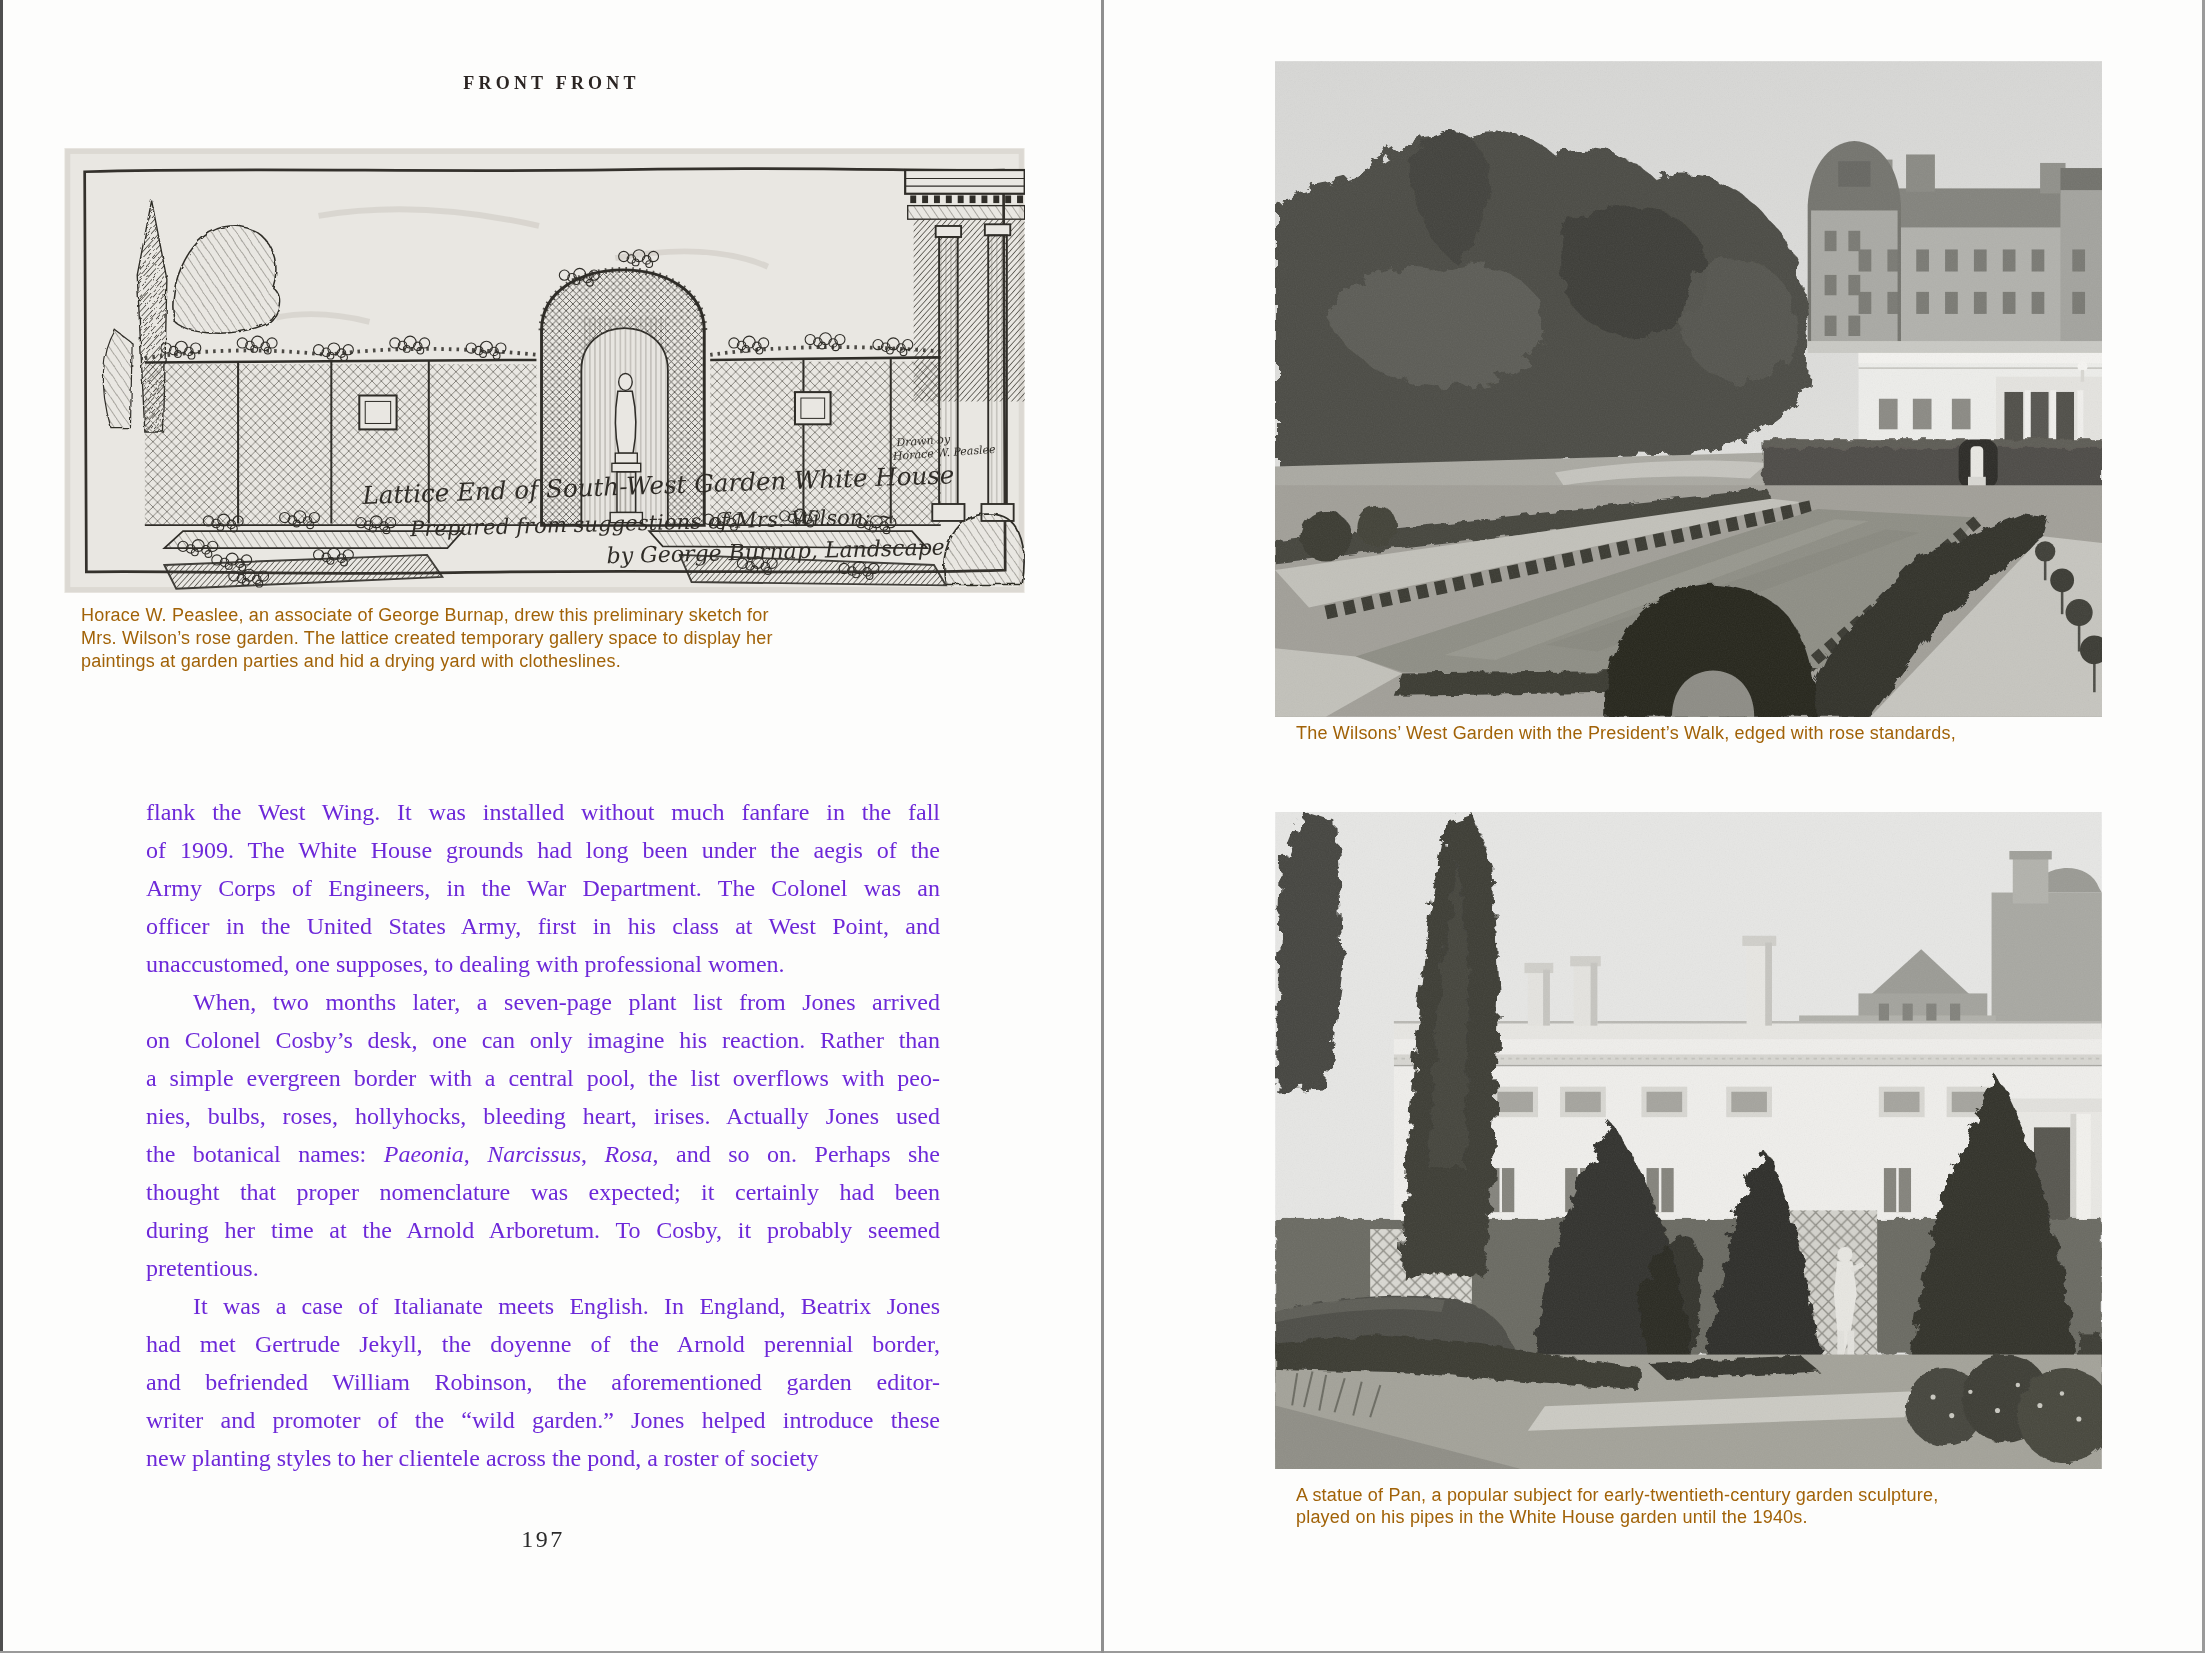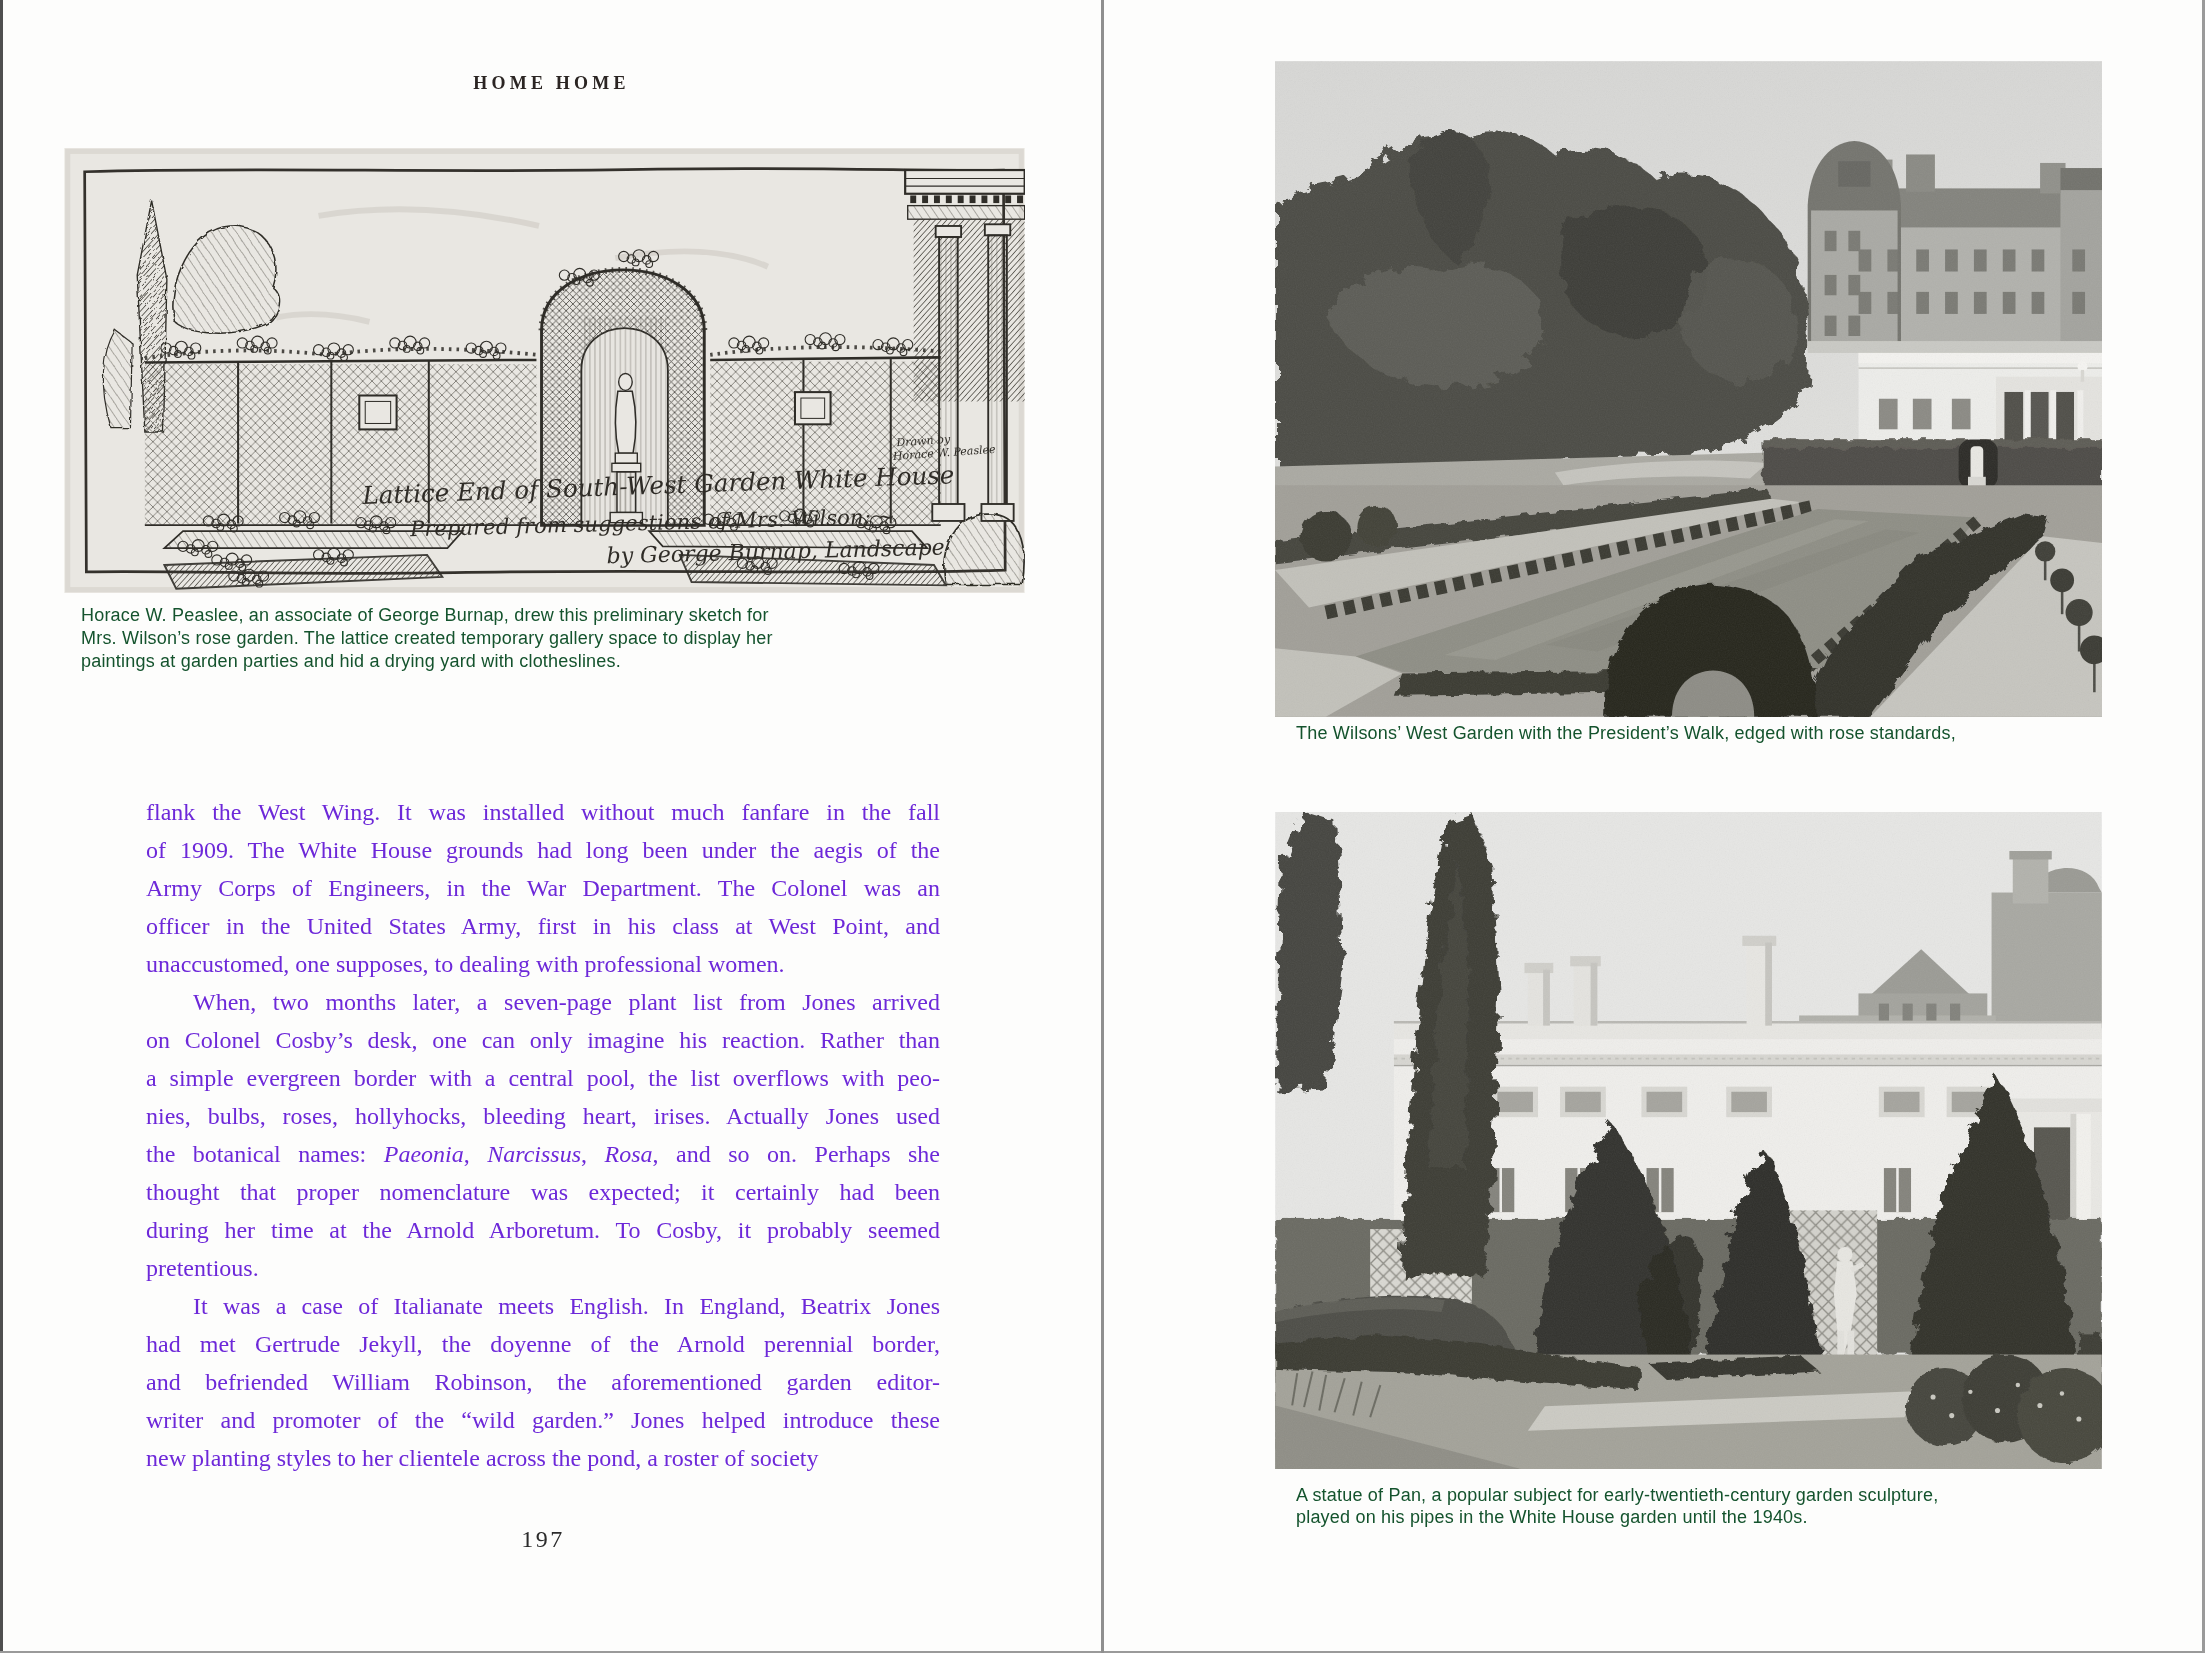--- a/index.html
+++ b/index.html
@@ -16,41 +16,41 @@
   #page-number{position:absolute;left:458px;top:1526px;width:170px;text-align:center;
     font-size:24px;letter-spacing:2.5px;color:#2b2b2b;}
 
   .figure{position:absolute;}
   #sketch-fig{left:64px;top:148px;width:961px;height:445px;}
   #photo1-fig{left:1275px;top:61px;width:827px;height:656px;}
   #photo2-fig{left:1275px;top:812px;width:827px;height:657px;}
   .figure svg{display:block;}
 
   .caption{position:absolute;font-family:"Liberation Sans",sans-serif;font-size:18px;
-    line-height:23px;color:#14532d;letter-spacing:0.2px;}
+    line-height:23px;color:#a16207;letter-spacing:0.2px;}
   #sketch-caption{left:81px;top:604px;width:831px;}
   #photo1-caption{left:1296px;top:722px;width:814px;line-height:22px;}
   #photo2-caption{left:1296px;top:1484px;width:814px;line-height:22px;}
 
   #body-text{position:absolute;left:146px;top:793px;width:794px;
     font-size:24px;line-height:38px;color:#6d28d9;}
   #body-text div{text-align:justify;text-align-last:justify;white-space:nowrap;}
   #body-text div.flush{text-align-last:left;}
   #body-text div.indent{text-indent:47px;}
 </style>
 </head>
 <body>
 
 <div id="spread">
   <div class="edge" id="edge-left"></div>
   <div class="edge" id="edge-right"></div>
   <div class="edge" id="edge-bottom"></div>
   <div id="page-divider"></div>
 
-  <div id="running-header">HOME HOME</div>
+  <div id="running-header">FRONT FRONT</div>
 
   <div class="figure" id="sketch-fig">
     <svg width="961" height="445" viewBox="0 0 1133 525">
       <defs>
         <pattern id="skLat" width="11" height="11" patternUnits="userSpaceOnUse">
           <path d="M0,11 L11,0 M0,0 L11,11" stroke="#4a463f" stroke-width="0.9" opacity="0.8"></path>
         </pattern>
         <pattern id="skLat2" width="8" height="8" patternUnits="userSpaceOnUse">
           <path d="M0,8 L8,0 M0,0 L8,8" stroke="#3c3833" stroke-width="1" opacity="0.9"></path>
         </pattern>

